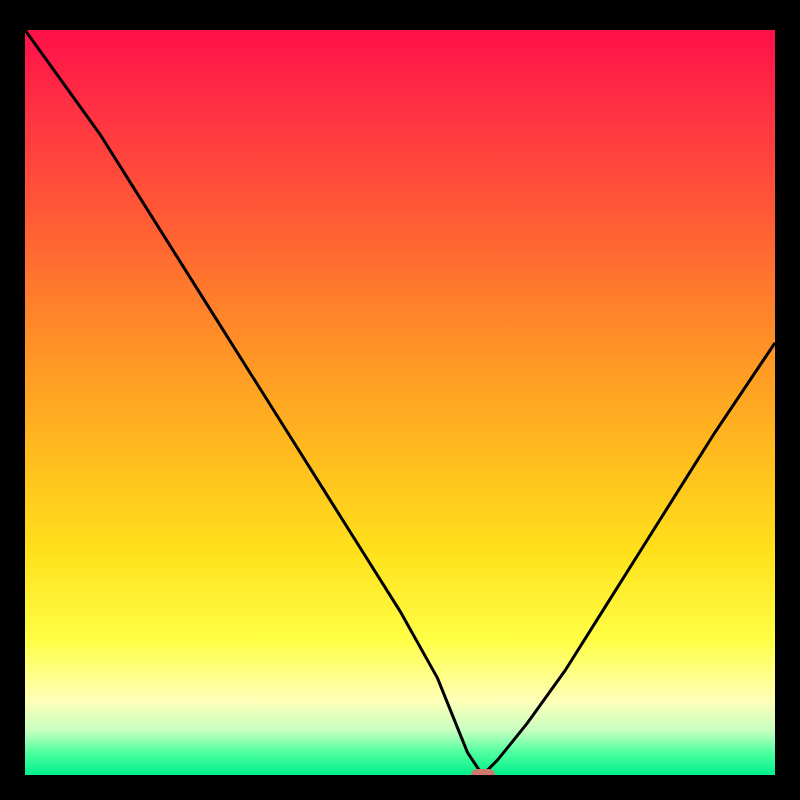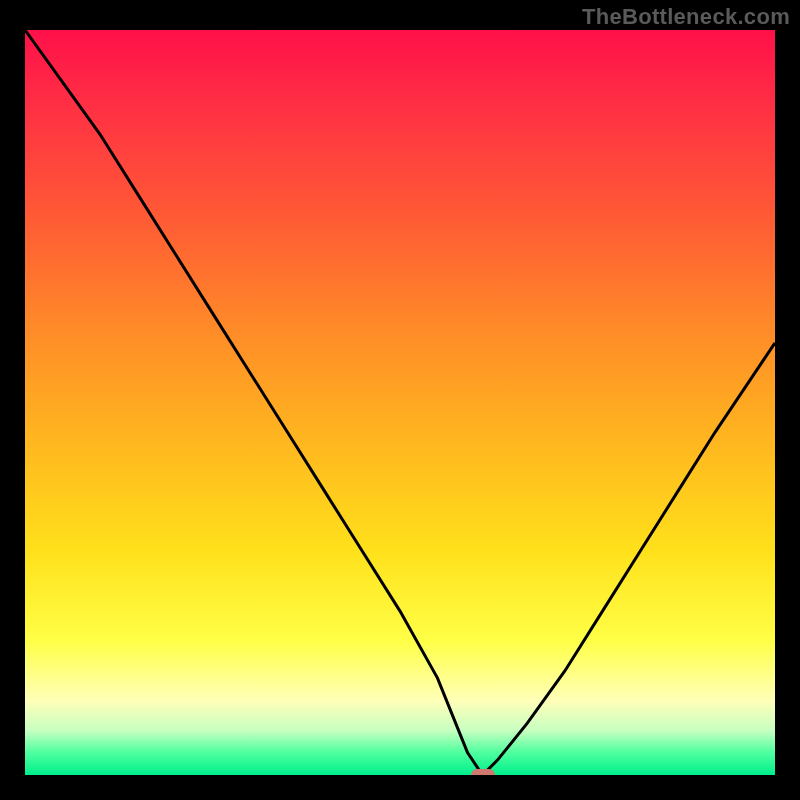--- a/index.html
+++ b/index.html
@@ -71,21 +71,20 @@
     border-radius: 6px;
     background: #cf786e;
     transform: translate(-50%, -50%);
   }
 </style>
 </head>
 <body>
 
 <div class="frame">
 
-  <div class="watermark">TheBottleneck.com</div>
 
   <div class="plot-area">
     <div class="gradient"></div>
 
     <svg class="curve" viewBox="0 0 750 745" preserveAspectRatio="none">
       <path id="curve-path" fill="none" stroke-width="3" stroke="#000000" d="M0.0 0.0 L37.5 52.1 L75.0 104.3 L112.5 163.9 L150.0 223.5 L187.5 283.1 L225.0 342.7 L262.5 402.3 L300.0 461.9 L337.5 521.5 L375.0 581.1 L412.5 648.1 L427.5 685.4 L442.5 722.6 L457.5 745.0 L472.5 730.1 L502.5 692.9 L540.0 640.7 L577.5 581.1 L615.0 521.5 L652.5 461.9 L690.0 402.3 L750.0 312.9"></path>
     </svg>
 
     <div id="marker" class="marker" background="#cf786e" style="left: 457.5px; top: 745px;"></div>
   </div>

